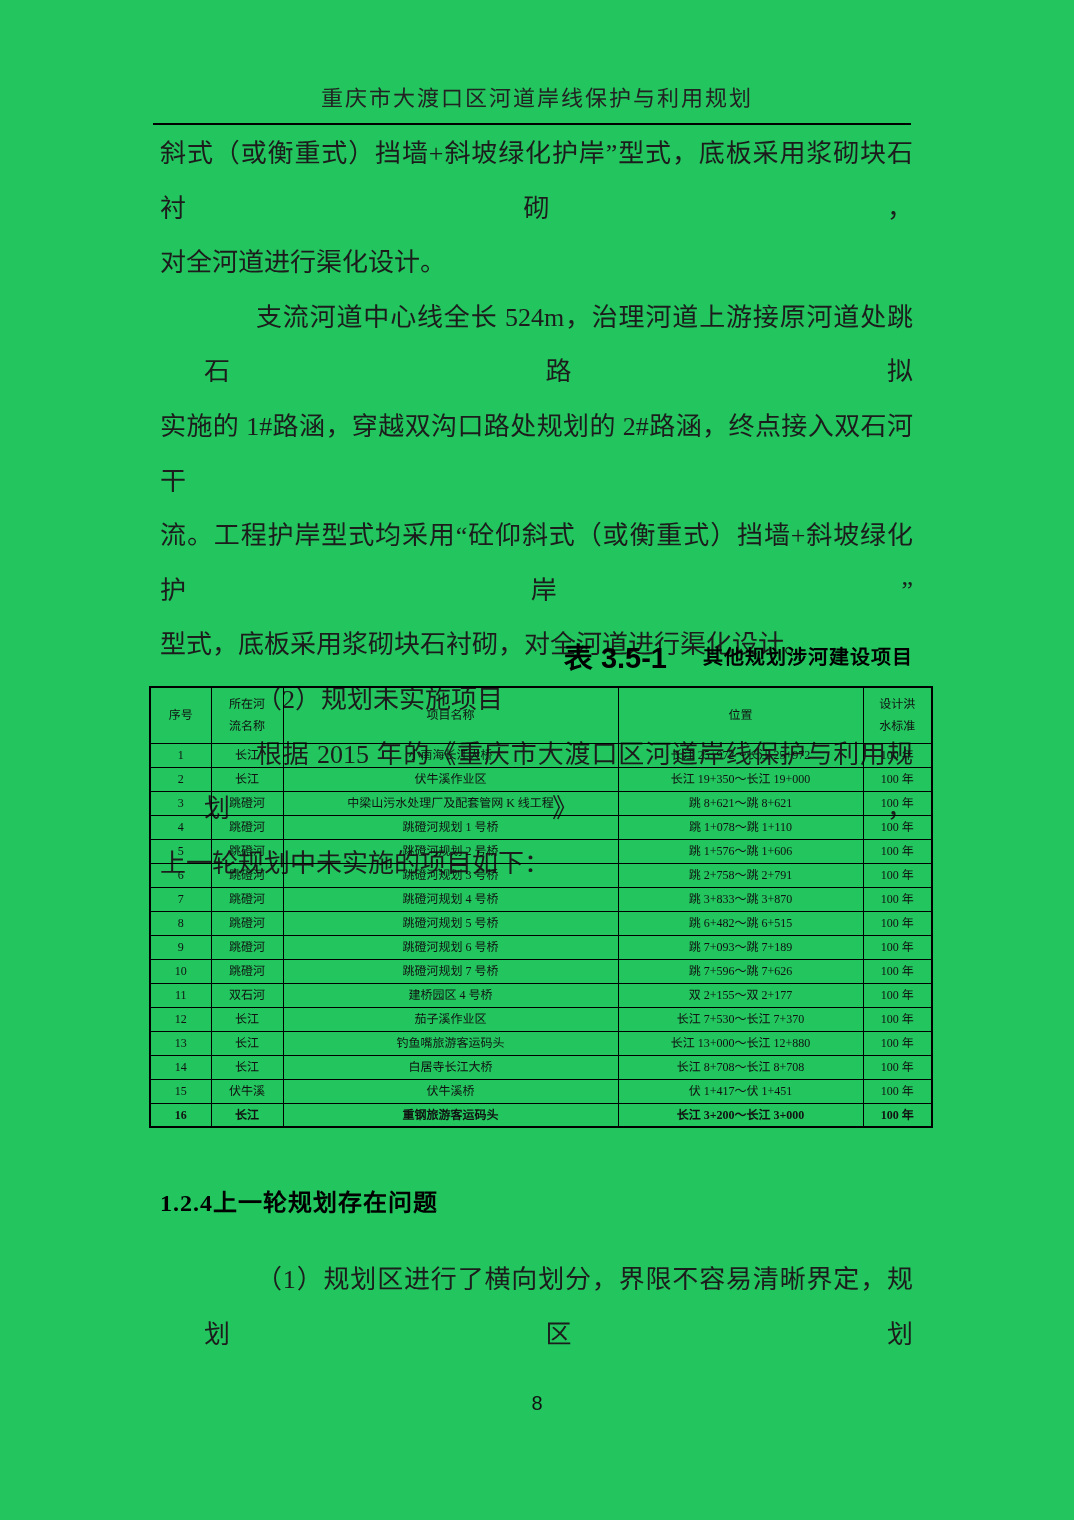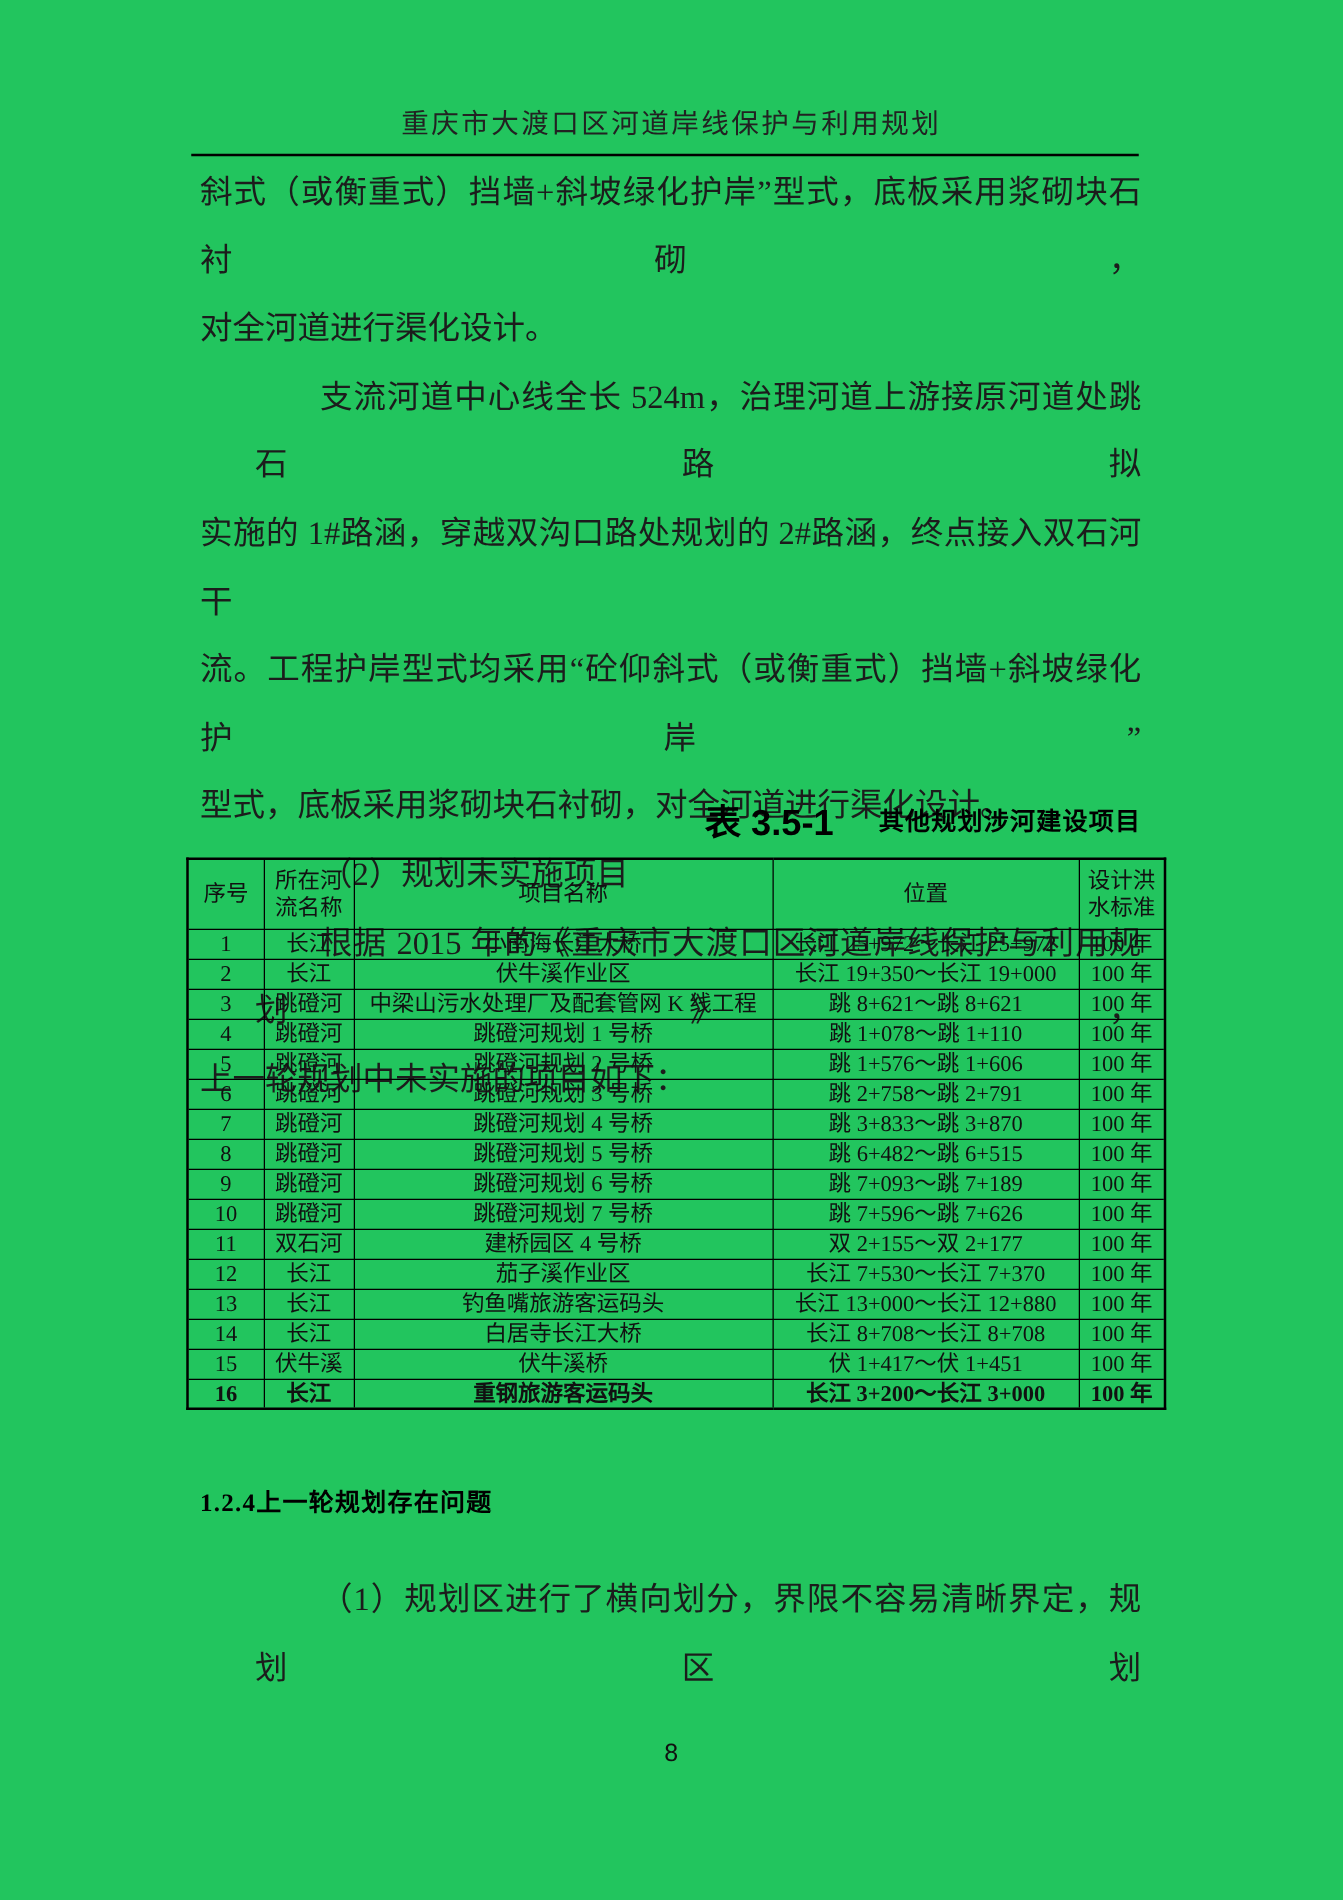--- a/index.html
+++ b/index.html
@@ -52,21 +52,21 @@
     color: #000;
   }
   .tbl-caption .cap-label { font-size: 29px; }
   .tbl-caption .cap-title { font-size: 20px; letter-spacing: 1px; }
   
   table.projects {
     position: absolute;
     top: 686px; left: 149px; width: 782px;
     border-collapse: collapse;
     table-layout: fixed;
-    font-size: 18px;
+    font-size: 12px;
     color: #111;
   }
   table.projects th, table.projects td {
     border: 1.5px solid #000;
     text-align: center;
     vertical-align: middle;
     padding: 0 2px;
     overflow: hidden;
     font-weight: 400;
   }
@@ -81,21 +81,21 @@
     white-space: nowrap;
   }
   table.projects tr > *:first-child { border-left-width: 2px; }
   table.projects tr > *:last-child { border-right-width: 2px; }
   table.projects thead th { border-top-width: 2px; }
   table.projects tbody tr:last-child td { border-bottom-width: 2px; font-weight: bold; }
   
   .sec-heading {
     position: absolute;
     top: 1186px; left: 160px; width: 753px;
-    font-size: 20px;
+    font-size: 24px;
     line-height: 34px;
     font-weight: 700;
     color: #000;
     letter-spacing: 1px;
   }
   
   .page-num {
     position: absolute;
     top: 1392px; left: 0; width: 100%;
     text-align: center;

